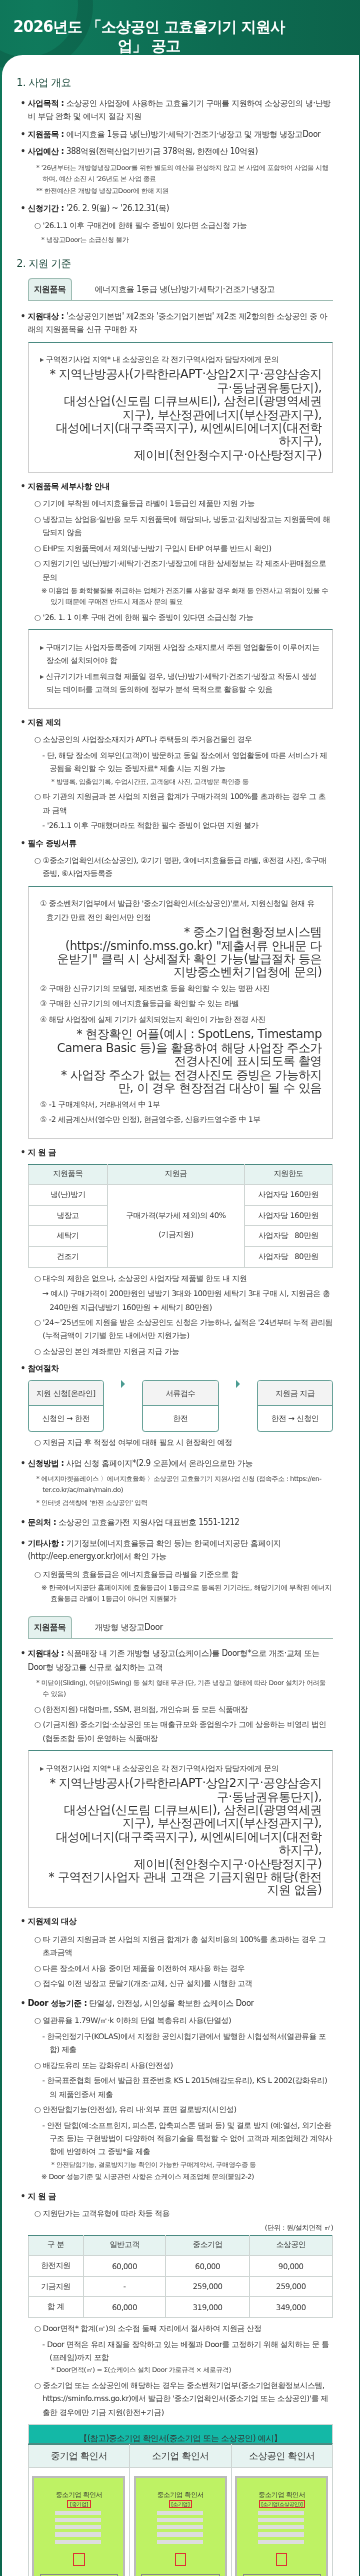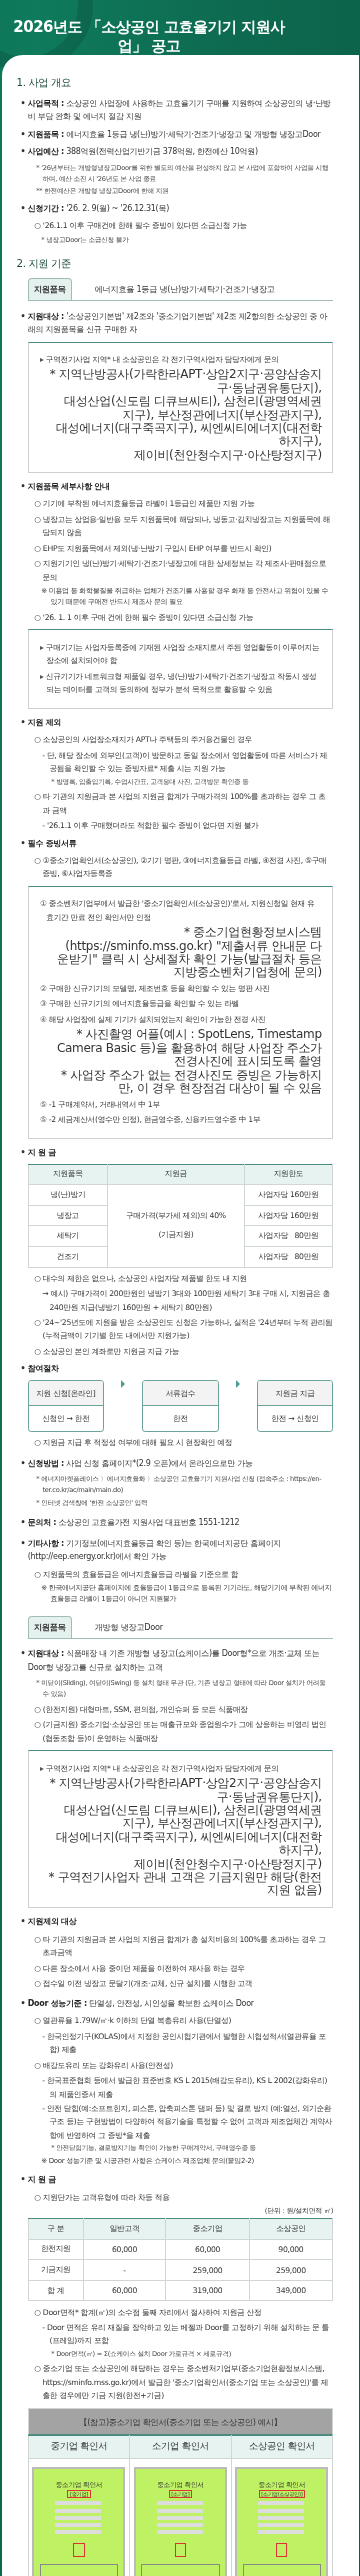--- a/index.html
+++ b/index.html
@@ -24,21 +24,21 @@
   .tag-text { display: flex; align-items: center; padding-left: 23px; font-size: 8.2px; }
   .box { margin: 5.2px 0 7.2px 11.3px; border: 0.5px solid #d0d0d0; border-top: 1.5px solid #4b8b82; padding: 8.2px 10.3px 9.3px 10.3px; }
   .box p { line-height: 13.4px; }
   .tri { padding-left: 7.2px; text-indent: -6.2px; font-size: 7.7px; line-height: 14.4px; margin: 2.1px 0; }
   .tri::first-letter { color: #555; }
   .boxnote { padding-left: 15.5px; text-indent: -6.2px; font-size: 12px; line-height: 14.4px; text-align: right; }
   table.t { border-collapse: collapse; width: calc(100% - 11.3px); margin: 2.1px 0 4.1px 11.3px; font-size: 7.7px; }
   table.t th { background: #e6f3f1; font-weight: normal; height: 20.6px; border: 0.5px solid #cfd6d4; color: #333; }
   table.t thead tr:first-child th { border-top: 1.5px solid #4b8b82; }
   table.t td { border: 0.5px solid #cfd6d4; height: 20.6px; text-align: center; }
-  table.t caption { background: #a3a3a3; border: 0.5px solid #cfd6d4; border-bottom: 1.5px solid #4b8b82; height: 27px; line-height: 27px; font-size: 8.2px; caption-side: top; }
+  table.t caption { background: #14b8a6; border: 0.5px solid #cfd6d4; border-bottom: 1.5px solid #4b8b82; height: 20px; line-height: 27px; font-size: 8.2px; caption-side: top; }
   .flow { display: flex; align-items: flex-start; margin: 4.1px 0 4.1px 11.3px; gap: 12px; }
   .step { border: 0.5px solid #6aa39a; border-radius: 3.1px; flex: 1; text-align: center; overflow: hidden; }
   .step .h { background: #f3f3f3; border-bottom: 0.5px solid #6aa39a; height: 25px; line-height: 25px; font-size: 7.7px; }
   .step .b { height: 25px; line-height: 25px; font-size: 7.7px; }
   .arrow { width: 0; height: 0; border-left: 4.6px solid #4b9c92; border-top: 4.6px solid transparent; border-bottom: 4.6px solid transparent; margin: 0 5.2px; }
   .doc-img { width: 93px; height: 183px; margin: 8.2px auto; border: 2.1px double #bbb; padding: 5.2px; background: #bef264; font-size: 4.6px; }
   .doc-img .dt { text-align: center; font-size: 6.7px; margin-top: 7.2px; }
   .doc-img .ds { text-align: center; margin-top: 1px; }
   .doc-img .ds span { border: 1px solid #d33; padding: 0 1.5px; font-size: 5.2px; }
   .doc-img .blur { height: 4.1px; background: #ddd; margin: 3.1px 0 3.1px 15.5px; width: 46px; }
@@ -116,21 +116,21 @@
       <p class="dash">- '26.1.1 이후 구매했더라도 적합한 필수 증빙이 없다면 지원 불가</p>
 
       <div class="b1"><span class="lbl">필수 증빙서류</span></div>
       <p class="o">○ ①중소기업확인서(소상공인), ②기기 명판, ③에너지효율등급 라벨, ④전경 사진, ⑤구매 증빙, ⑥사업자등록증</p>
       <div class="box">
         <p class="tri">① 중소벤처기업부에서 발급한 '중소기업확인서(소상공인)'로서, 지원신청일 현재 유효기간 만료 전인 확인서만 인정</p>
         <p class="boxnote">* 중소기업현황정보시스템(https://sminfo.mss.go.kr) "제출서류 안내문 다운받기" 클릭 시 상세절차 확인 가능(발급절차 등은 지방중소벤처기업청에 문의)</p>
         <p class="tri">② 구매한 신규기기의 모델명, 제조번호 등을 확인할 수 있는 명판 사진</p>
         <p class="tri">③ 구매한 신규기기의 에너지효율등급을 확인할 수 있는 라벨</p>
         <p class="tri">④ 해당 사업장에 실제 기기가 설치되었는지 확인이 가능한 전경 사진</p>
-        <p class="boxnote">* 사진촬영 어플(예시 : SpotLens, Timestamp Camera Basic 등)을 활용하여 해당 사업장 주소가 전경사진에 표시되도록 촬영</p>
+        <p class="boxnote">* 현장확인 어플(예시 : SpotLens, Timestamp Camera Basic 등)을 활용하여 해당 사업장 주소가 전경사진에 표시되도록 촬영</p>
         <p class="boxnote">* 사업장 주소가 없는 전경사진도 증빙은 가능하지만, 이 경우 현장점검 대상이 될 수 있음</p>
         <p class="tri">⑤ -1 구매계약서, 거래내역서 中 1부</p>
         <p class="tri">⑤ -2 세금계산서(영수만 인정), 현금영수증, 신용카드영수증 中 1부</p>
       </div>
 
       <div class="b1"><span class="lbl">지 원 금</span></div>
       <table class="t">
         <thead>
             <tr>
           <th>지원품목</th>
@@ -227,20 +227,21 @@
       <p class="o">○ 접수일 이전 냉장고 문달기(개조·교체, 신규 설치)를 시행한 고객</p>
 
       <div class="b1" style="margin-top:6.2px">
         <span class="lbl">Door 성능기준 :</span>
         <span>단열성, 안전성, 시인성을 확보한 쇼케이스 Door</span>
       </div>
       <p class="o">○ 열관류율 1.79W/㎡·k 이하의 단열 복층유리 사용(단열성)</p>
       <p class="dash">- 한국인정기구(KOLAS)에서 지정한 공인시험기관에서 발행한 시험성적서(열관류율 포함) 제출</p>
       <p class="o">○ 배강도유리 또는 강화유리 사용(안전성)</p>
       <p class="dash">- 한국표준협회 등에서 발급한 표준번호 KS L 2015(배강도유리), KS L 2002(강화유리)의 제품인증서 제출</p>
+      <p class="o">○ 안전닫힘기능(안전성), 유리 내·외부 표면 결로방지(시인성)</p>
       <p class="dash">- 안전 닫힘(예:소프트힌지, 피스톤, 압축피스톤 댐퍼 등) 및 결로 방지 (예:열선, 외기순환 구조 등)는 구현방법이 다양하여 적용기술을 특정할 수 없어 고객과 제조업체간 계약사항에 반영하여 그 증빙*을 제출</p>
       <p class="note" style="padding-left:41px">* 안전닫힘기능, 결로방지기능 확인이 가능한 구매계약서, 구매영수증 등</p>
       <p class="ref">※ Door 성능기준 및 시공관련 사항은 쇼케이스 제조업체 문의(붙임2-2)</p>
 
       <div class="b1" style="margin-top:6.2px"><span class="lbl">지 원 금</span></div>
       <p class="o">○ 지원단가는 고객유형에 따라 차등 적용</p>
       <p style="text-align:right;font-size:7px">(단위 : 원/설치면적 ㎡)</p>
       <table class="t">
         <thead>
             <tr>

